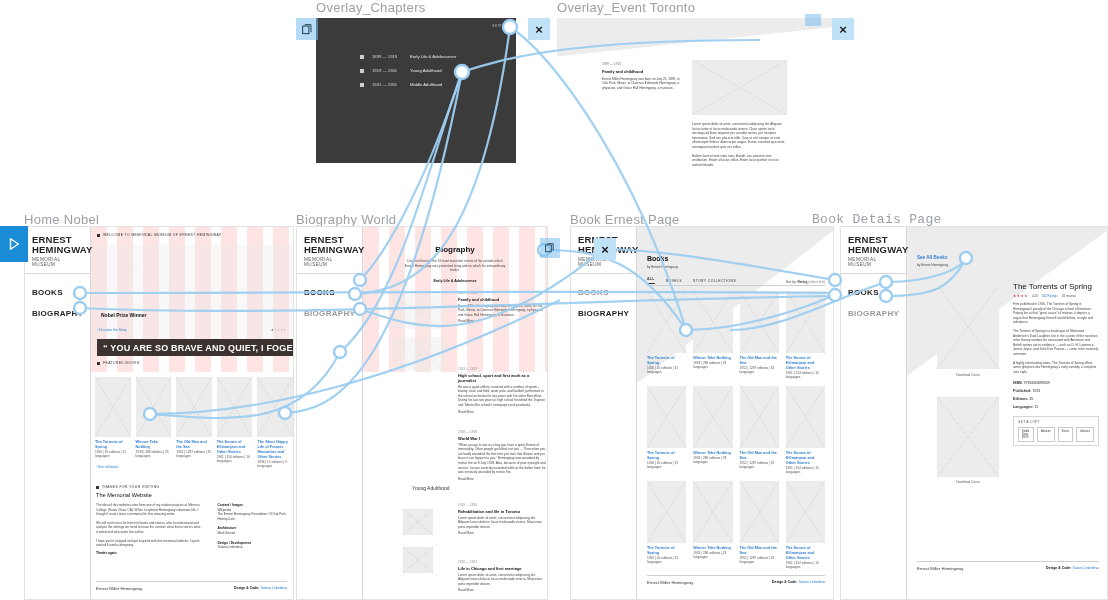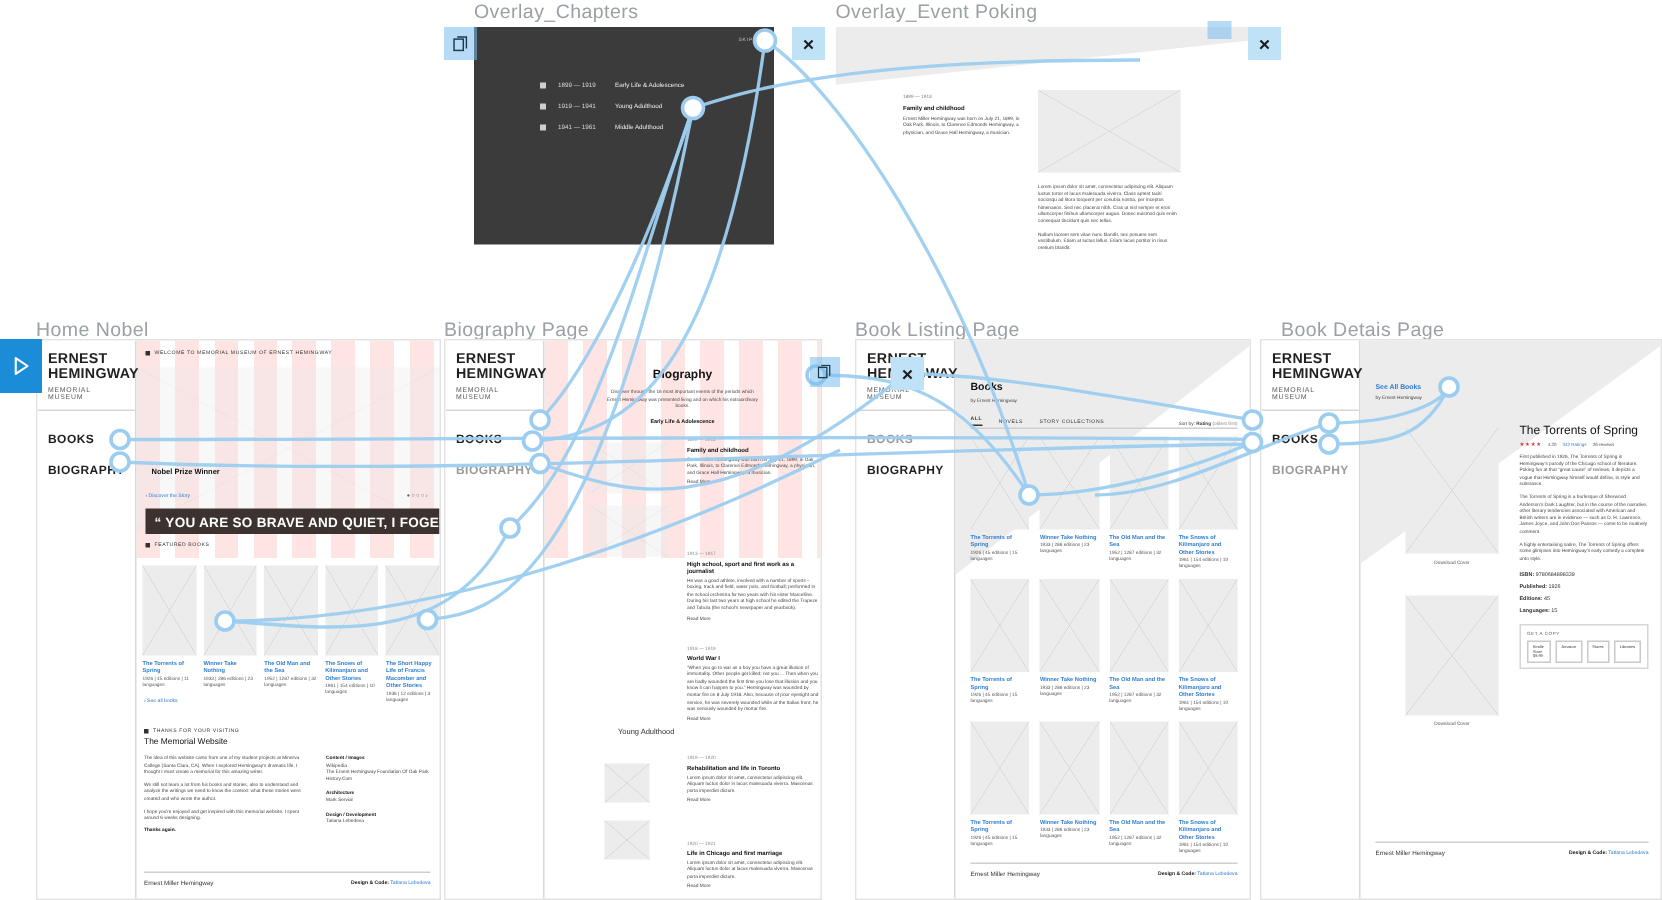--- a/index.html
+++ b/index.html
@@ -78,25 +78,25 @@
   .tabrow .act { font-weight:700; border-bottom:1px solid #333; padding-bottom:2px;}
 
   .stars { color:#d33; font-size:3.6px; letter-spacing:.5px;}
 </style>
 </head>
 <body>
 
 <div id="canvas">
 
   <div class="frame-label" style="left:316px; top:0px;">Overlay_Chapters</div>
-  <div class="frame-label" style="left:557px; top:0px;">Overlay_Event Poking</div>
+  <div class="frame-label" style="left:557px; top:0px;">Overlay_Event Toronto</div>
   <div class="frame-label" style="left:24px; top:212px;">Home Nobel</div>
-  <div class="frame-label" style="left:296px; top:212px;">Biography Page</div>
-  <div class="frame-label" style="left:570px; top:212px;">Book Listing Page</div>
-  <div class="frame-label" style="left:854px; top:212px;">Book Detais Page</div>
+  <div class="frame-label" style="left:296px; top:212px;">Biography World</div>
+  <div class="frame-label" style="left:570px; top:212px;">Book Ernest Page</div>
+  <div class="frame-label" style="left:812px; top:212px;font-family:Liberation Mono, monospace;">Book Detais Page</div>
 
   <div class="frame overlay-chapters" style="left:316px; top:18px; width:200px; height:145px;">
     <div style="position:absolute; right:14px; top:6px; font-size:3.2px; color:#c9c9c9; letter-spacing:.6px;">SKIP</div>
     <div style="position:absolute; left:44px; top:36px;">
       <div class="chap-row">
         <span class="bullet"></span>
         <span class="yrs">1899 — 1919</span>
         <span class="ttl">Early Life &amp; Adolescence</span>
       </div>
       <div class="chap-row">

